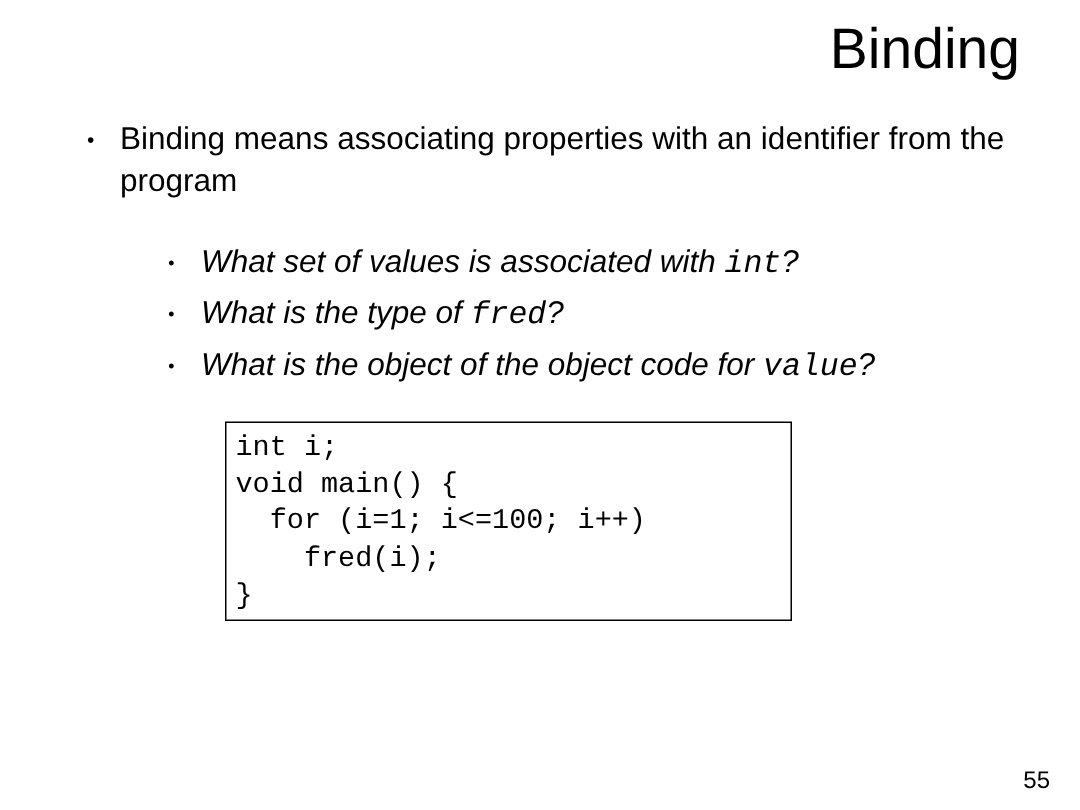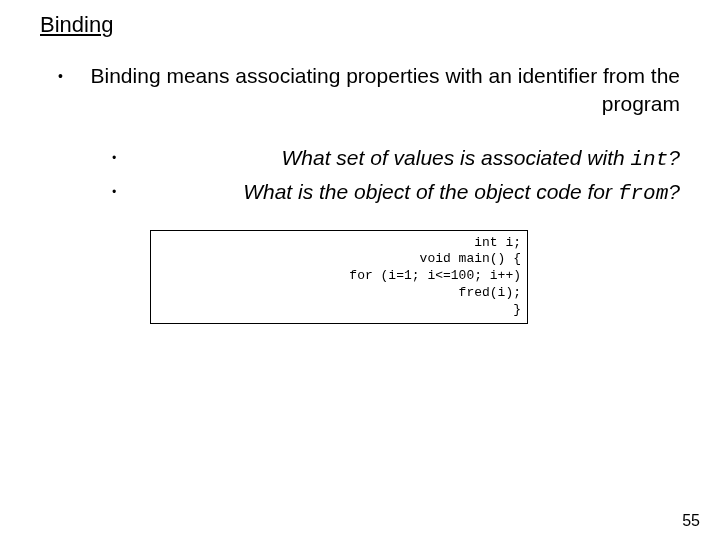--- a/index.html
+++ b/index.html
@@ -6,36 +6,34 @@
     body {
       width: 720px;
       height: 540px;
       background: #fff;
       font-family: Verdana, Arial, sans-serif;
       color: #000;
       position: relative;
       padding: 12px 40px 0 40px;
     }
     .title {
-      text-align: left;
-      font-size: 22px;
+      text-align: right;
+      font-size: 38px;
       font-weight: 400;
       margin-bottom: 24px;
-      text-decoration: underline;
     }
     .outer-list {
       list-style: none;
       padding-left: 18px;
     }
     .outer-item {
       position: relative;
       padding-left: 22px;
       font-size: 21px;
       line-height: 1.35;
-      text-align: right;
     }
     .outer-item::before {
       content: "•";
       position: absolute;
       left: 0;
       top: 0;
       font-size: 14px;
       line-height: 28px;
     }
     .inner-list {
@@ -58,21 +56,21 @@
       top: 0;
       font-size: 12px;
       line-height: 30px;
     }
     .mono {
       font-family: "Courier New", monospace;
     }
     .code-box {
       border: 1px solid #000;
       font-family: "Courier New", monospace;
-      font-size: 13px;
+      font-size: 19px;
       line-height: 1.3;
       white-space: pre;
       padding: 4px 6px;
       margin-top: 20px;
       margin-left: 70px;
       width: 378px;
     }
     .page-num {
       position: absolute;
       right: 20px;
@@ -87,21 +85,24 @@
 
 <ul class="outer-list">
   <li class="outer-item">
     <span>Binding means associating properties with an identifier from the program</span>
 
     <ul class="inner-list">
       <li class="inner-item">
         <span>What set of values is associated with </span><span class="mono">int</span><span>?</span>
       </li>
       <li class="inner-item">
-        <span>What is the object of the object code for </span><span class="mono">from</span><span>?</span>
+        <span>What is the type of </span><span class="mono">fred</span><span>?</span>
+      </li>
+      <li class="inner-item">
+        <span>What is the object of the object code for </span><span class="mono">value</span><span>?</span>
       </li>
     </ul>
 
     <div class="code-box"><span>int i;</span>
 <span>void main() {</span>
 <span>  for (i=1; i&lt;=100; i++)</span>
 <span>    fred(i);</span>
 <span>}</span></div>
   </li>
 </ul>

